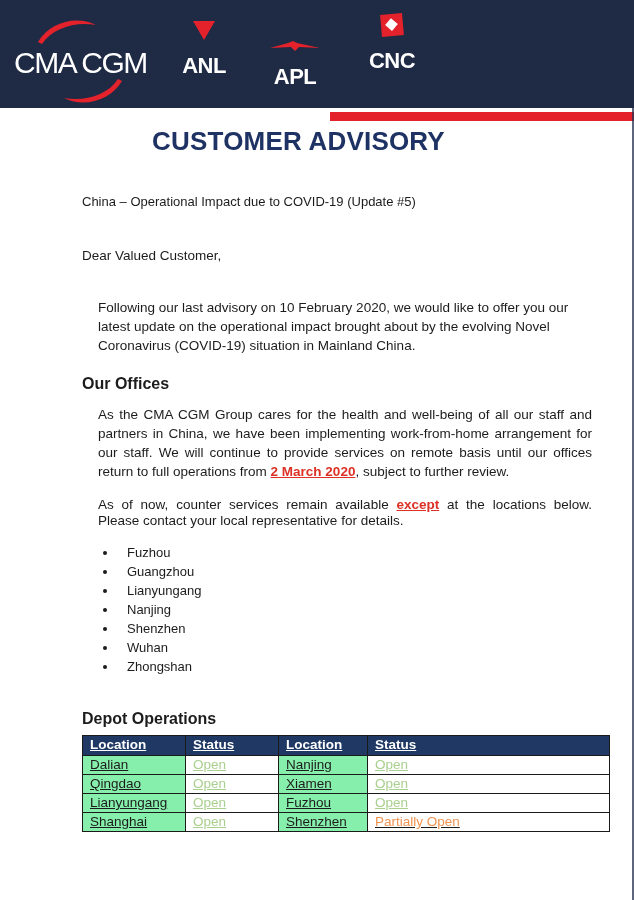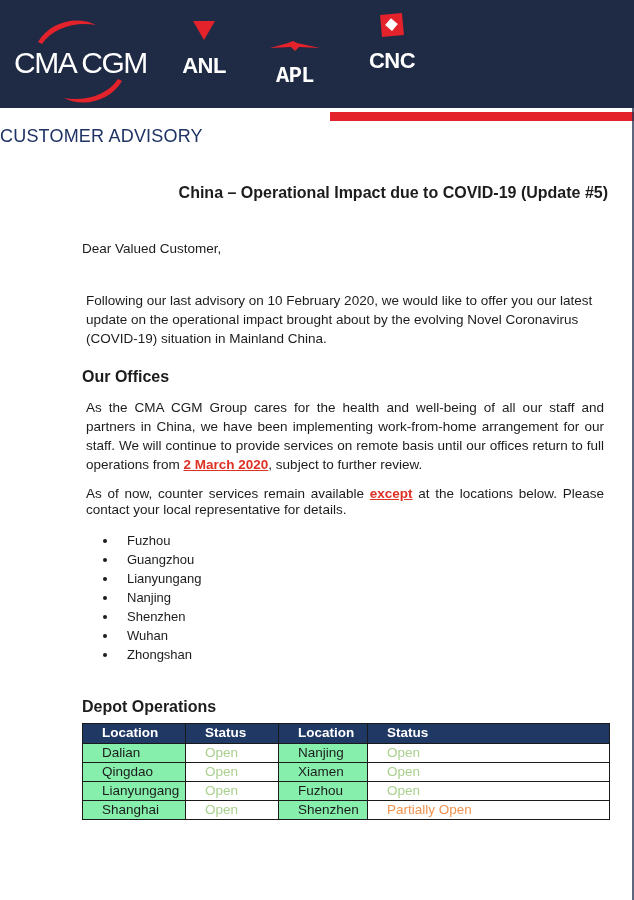--- a/index.html
+++ b/index.html
@@ -13,61 +13,61 @@
   .cma-block { position:absolute; left:14px; top:46px; }
   .cma-text { color:#fff; font-weight:normal; font-size:30px; letter-spacing:-1.5px; }
   .cma-arc-top { position:absolute; left:22px; top:-28px; }
   .cma-arc-bot { position:absolute; left:48px; top:33px; }
   .logo-block { position:absolute; text-align:center; color:#fff; font-weight:bold; }
   .logo-anl { left:180px; top:21px; width:48px; }
   .logo-apl { left:267px; top:21px; width:56px; }
   .logo-cnc { left:366px; top:14px; width:52px; }
   .logo-label { display:block; font-size:22px; letter-spacing:-0.5px; color:#fff; }
   .anl-label { margin-top:13px; }
-  .apl-label { margin-top:12px;font-family:Liberation Mono, monospace; }
+  .apl-label { margin-top:12px; }
   .cnc-label { margin-top:12px; }
   .tri-down { width:0; height:0; margin:0 auto;
     border-left:11px solid transparent; border-right:11px solid transparent;
     border-top:19px solid #e4222c; }
   .apl-eagle { display:block; margin:20px auto 0 auto; }
   .cnc-diamond { width:22px; height:22px; background:#e4222c; margin:0 auto;
     transform:rotate(-5deg); position:relative; }
   .cnc-diamond .inner { position:absolute; left:6px; top:6px; width:9px; height:9px;
     background:#fff; transform:rotate(45deg); }
 
   
   .stripe-row { position:relative; height:14px; }
   .stripe { position:absolute; left:330px; right:0; top:4px; height:9px; background:#e4222c; }
   .advisory-title {
-    margin:4px 37px 0 0; text-align:left; color:#1e3264;
-    font-size:18px; font-weight:normal; letter-spacing:0.2px;
+    margin:4px 37px 0 0; text-align:center; color:#1e3264;
+    font-size:26px; font-weight:bold; letter-spacing:0.2px;
   }
   .right-edge { position:absolute; top:108px; right:0; width:2px; height:792px;
     background:#273352; opacity:0.75; }
 
   
   .letter { padding:0 26px 0 82px; font-size:13.5px; }
   .date { margin:47px 0 0 0; }
-  .subject { margin:37px 0 0 0; font-size:16px; font-weight:bold;text-align:right; }
+  .subject { margin:37px 0 0 0; font-size:13px; font-weight:normal; }
   .salutation { margin:39px 0 0 0; }
-  .para { line-height:19px; margin:4px; }
+  .para { line-height:19px; margin:16px; }
   .intro { margin-top:35px; }
   .section-h { margin:20px 0 0 0; font-size:16px; font-weight:bold; }
   .offices-para { margin-top:12px; text-align:justify; }
   .counter-para { margin-top:12px; text-align:justify; line-height:16px; }
   .red-hl { color:#dd3125; font-weight:bold; text-decoration:underline; }
   .loc-list { margin:15px 0 0 36px; padding:0; }
   .loc-list li { font-size:13px; line-height:16px; margin:0 0 3px 0; padding-left:9px; }
   .depot-h { margin:35px 0 0 0; }
 
   
   table.depot { border-collapse:collapse; margin-top:7px; width:527px; font-size:13.5px;
     table-layout:fixed; }
-  .depot th, .depot td { border:1px solid #1a1a1a; padding:0 19px; vertical-align:top;
-    line-height:18px; overflow:hidden; }
+  .depot th, .depot td { border:1px solid #1a1a1a; padding:0 7px; vertical-align:top;
+    line-height:18px; overflow:hidden;text-decoration:underline; }
   .depot th { background:#1f3864; color:#fff; text-align:left; height:19px; }
   .depot td { height:18px; }
   td.loc { background:#86efac; }
   .open { color:#a9d08e; }
   .partial { color:#ef9350; }
 </style>
 </head>
 <body>
 
 <div class="banner">

